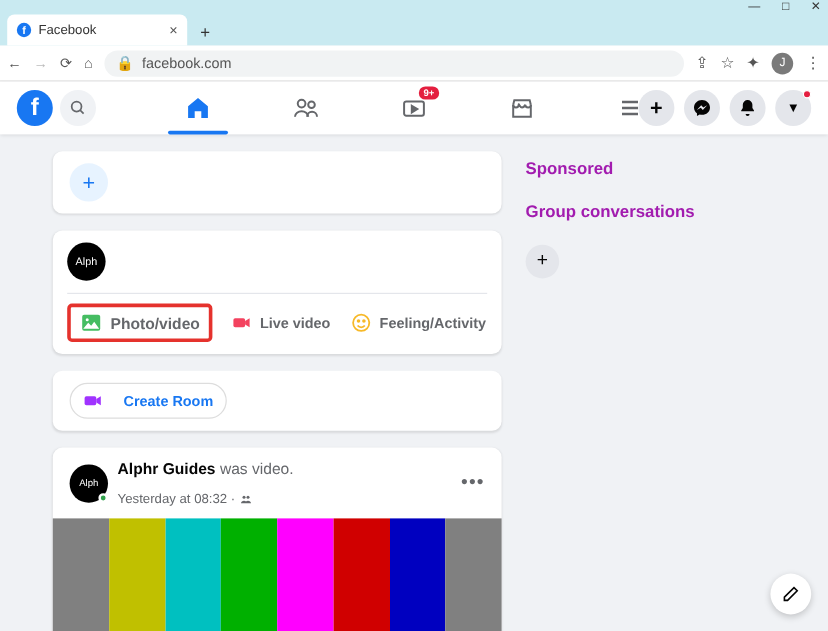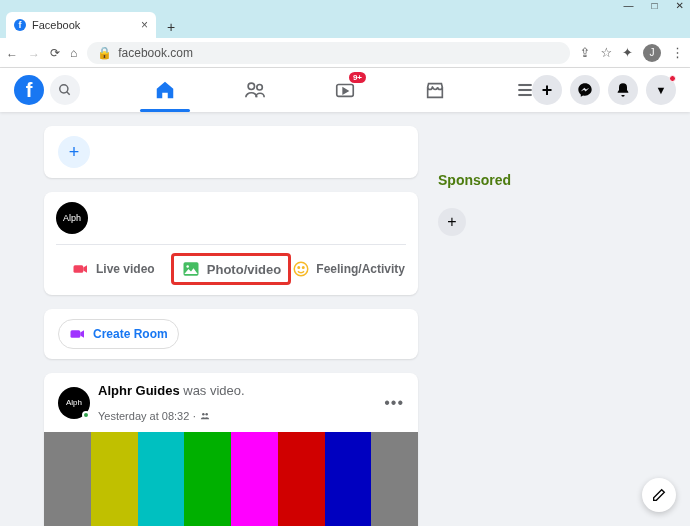--- a/index.html
+++ b/index.html
@@ -43,37 +43,37 @@
   
   .composer { padding: 10px 12px; }
   .composer-top { display: flex; align-items: center; gap: 8px; }
   .user-avatar { width: 32px; height: 32px; background: #000; border-radius: 50%; color: #fff; font-size: 9px; display: flex; align-items: center; justify-content: center; overflow: hidden; }
   .composer-input { flex: 1; background: #f0f2f5; border-radius: 18px; height: 32px; display: flex; align-items: center; padding: 0 12px; color: #65676b; font-size: 14px; }
   .composer-actions { display: flex; margin-top: 10px; padding-top: 8px; border-top: 1px solid #e4e6eb; }
   .comp-action { flex: 1; display: flex; align-items: center; justify-content: center; gap: 6px; font-size: 12px; color: #65676b; font-weight: 600; height: 32px; border-radius: 4px; cursor: pointer; }
   .comp-action.highlighted { border: 3px solid #e5322d; font-size: 13px; }
   
   .room-card { padding: 10px 14px; }
-  .room-btn { display: inline-flex; align-items: center; gap: 6px; border: 1px solid #ddd; border-radius: 18px; padding: 5px 10px; font-size: 12px; color: #1877f2; font-weight: 600; cursor: pointer; }
+  .room-btn { display: inline-flex; align-items: center; gap: 16px; border: 1px solid #ddd; border-radius: 18px; padding: 5px 10px; font-size: 12px; color: #1877f2; font-weight: 600; cursor: pointer; }
   
   .post { padding: 10px 14px 0; }
   .post-head { display: flex; align-items: center; gap: 8px; position: relative; }
   .post-avatar { width: 32px; height: 32px; background: #000; border-radius: 50%; color:#fff; font-size:8px; display:flex; align-items:center; justify-content:center; position: relative; }
   .online-dot { position:absolute; bottom:0; right:0; width:8px; height:8px; background:#31a24c; border-radius:50%; border:2px solid #fff; }
   .post-meta .name { font-size: 13px; font-weight: 600; color: #050505; }
   .post-meta .name .action { font-weight: 400; color: #65676b; }
   .post-meta .time { font-size: 11px; color: #65676b; display:flex; gap:4px; align-items:center;margin-top:12px; }
   .post-more { margin-left: auto; color: #65676b; font-size: 16px; letter-spacing: 1px; cursor:pointer; }
   .post-image { margin: 10px -14px 0; height: 175px; display: flex; flex-direction: column; }
   .bars-top { display: flex; height: 130px; }
   .bars-top div { flex: 1; }
   
   
   .rightpane { width: 190px; padding-top: 6px; }
-  .rp-title { font-size: 14px; color: #4d7c0f; font-weight: 600; margin-bottom: 20px; margin-top: 40px; }
+  .rp-title { font-size: 14px; color: #a21caf; font-weight: 600; margin-bottom: 20px; }
   .rp-item { display: flex; align-items: center; gap: 10px; font-size: 13px; color: #050505; font-weight: 500; cursor:pointer; }
   .rp-plus { width: 28px; height: 28px; background: #e4e6eb; border-radius: 50%; display: flex; align-items: center; justify-content: center; font-size: 16px; }
   
   .fab { position: absolute; bottom: 14px; right: 14px; width: 34px; height: 34px; background: #fff; border-radius: 50%; box-shadow: 0 2px 6px rgba(0,0,0,0.2); display: flex; align-items: center; justify-content: center; cursor:pointer; }
 
   svg { display: block; }
 </style>
 </head>
 <body>
 
@@ -177,34 +177,34 @@
   <div class="feed">
     <div class="card story-card">
       <div class="story-plus">+</div>
     </div>
 
     <div class="card composer">
       <div class="composer-top">
         <div class="user-avatar">Alph</div>
       </div>
       <div class="composer-actions">
-        <div class="comp-action">
-          <svg width="18" height="18" viewBox="0 0 24 24" fill="#f3425f">
-              <rect x="2" y="7" width="13" height="10" rx="2"></rect>
-              <path d="M15 10l5-3v10l-5-3z"></path>
-            </svg>
-          <span>Live video</span>
-        </div>
         <div class="comp-action highlighted">
           <svg width="20" height="20" viewBox="0 0 24 24" fill="#45bd62">
               <rect x="3" y="4" width="18" height="16" rx="2"></rect>
               <circle cx="8" cy="9" r="1.5" fill="#fff"></circle>
               <path d="M4 18l5-6 3 3 3-4 5 7z" fill="#fff"></path>
             </svg>
           <span>Photo/video</span>
+        </div>
+        <div class="comp-action">
+          <svg width="18" height="18" viewBox="0 0 24 24" fill="#f3425f">
+              <rect x="2" y="7" width="13" height="10" rx="2"></rect>
+              <path d="M15 10l5-3v10l-5-3z"></path>
+            </svg>
+          <span>Live video</span>
         </div>
         <div class="comp-action">
           <svg width="18" height="18" viewBox="0 0 24 24" fill="none" stroke="#f7b928" stroke-width="2">
               <circle cx="12" cy="12" r="9"></circle>
               <circle cx="9" cy="10" r="1" fill="#f7b928"></circle>
               <circle cx="15" cy="10" r="1" fill="#f7b928"></circle>
               <path d="M8 15s1.5 2 4 2 4-2 4-2"></path>
             </svg>
           <span>Feeling/Activity</span>
         </div>
@@ -253,20 +253,21 @@
             <div style="background:#0000c0"></div>
             <div style="background:#808080"></div>
         </div>
 
       </div>
     </div>
   </div>
 
   <div class="rightpane">
     <div class="rp-title">Sponsored</div>
+    <div class="rp-title">Group conversations</div>
     <div class="rp-item">
       <div class="rp-plus">+</div>
     </div>
   </div>
 </div>
 
 <div class="fab">
   <svg width="16" height="16" viewBox="0 0 24 24" fill="none" stroke="#050505" stroke-width="2">
       <path d="M4 20h4L20 8l-4-4L4 16v4z"></path>
     </svg>

